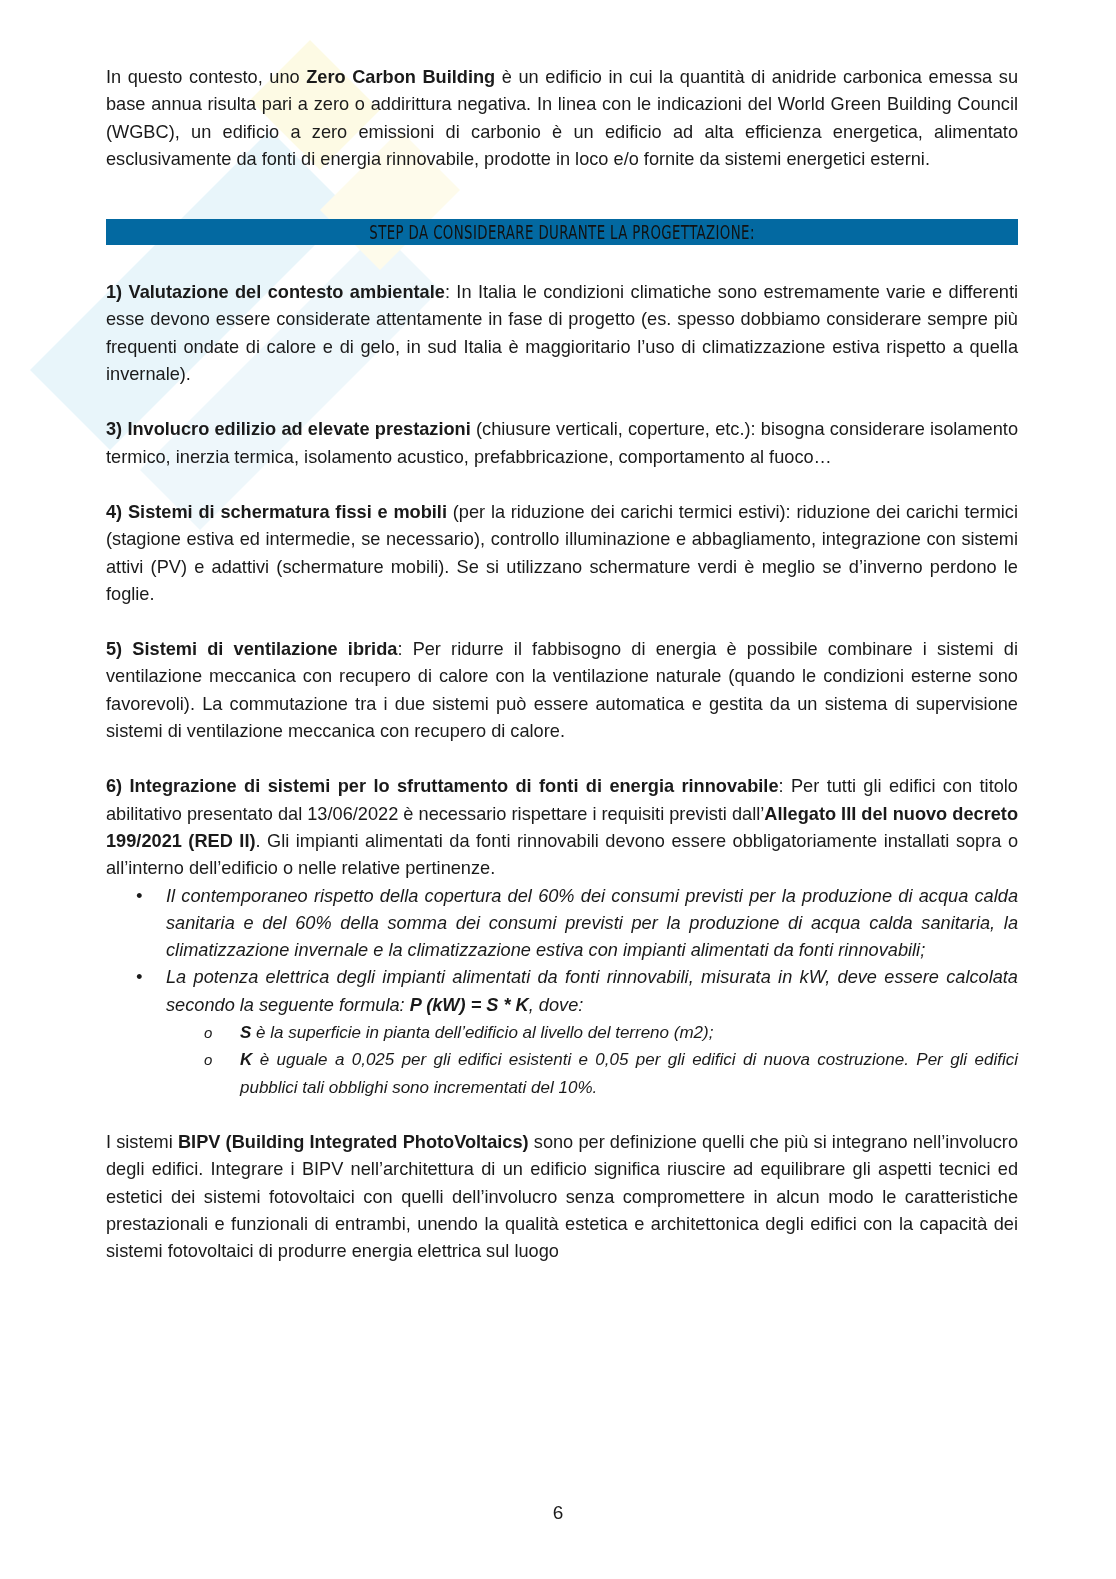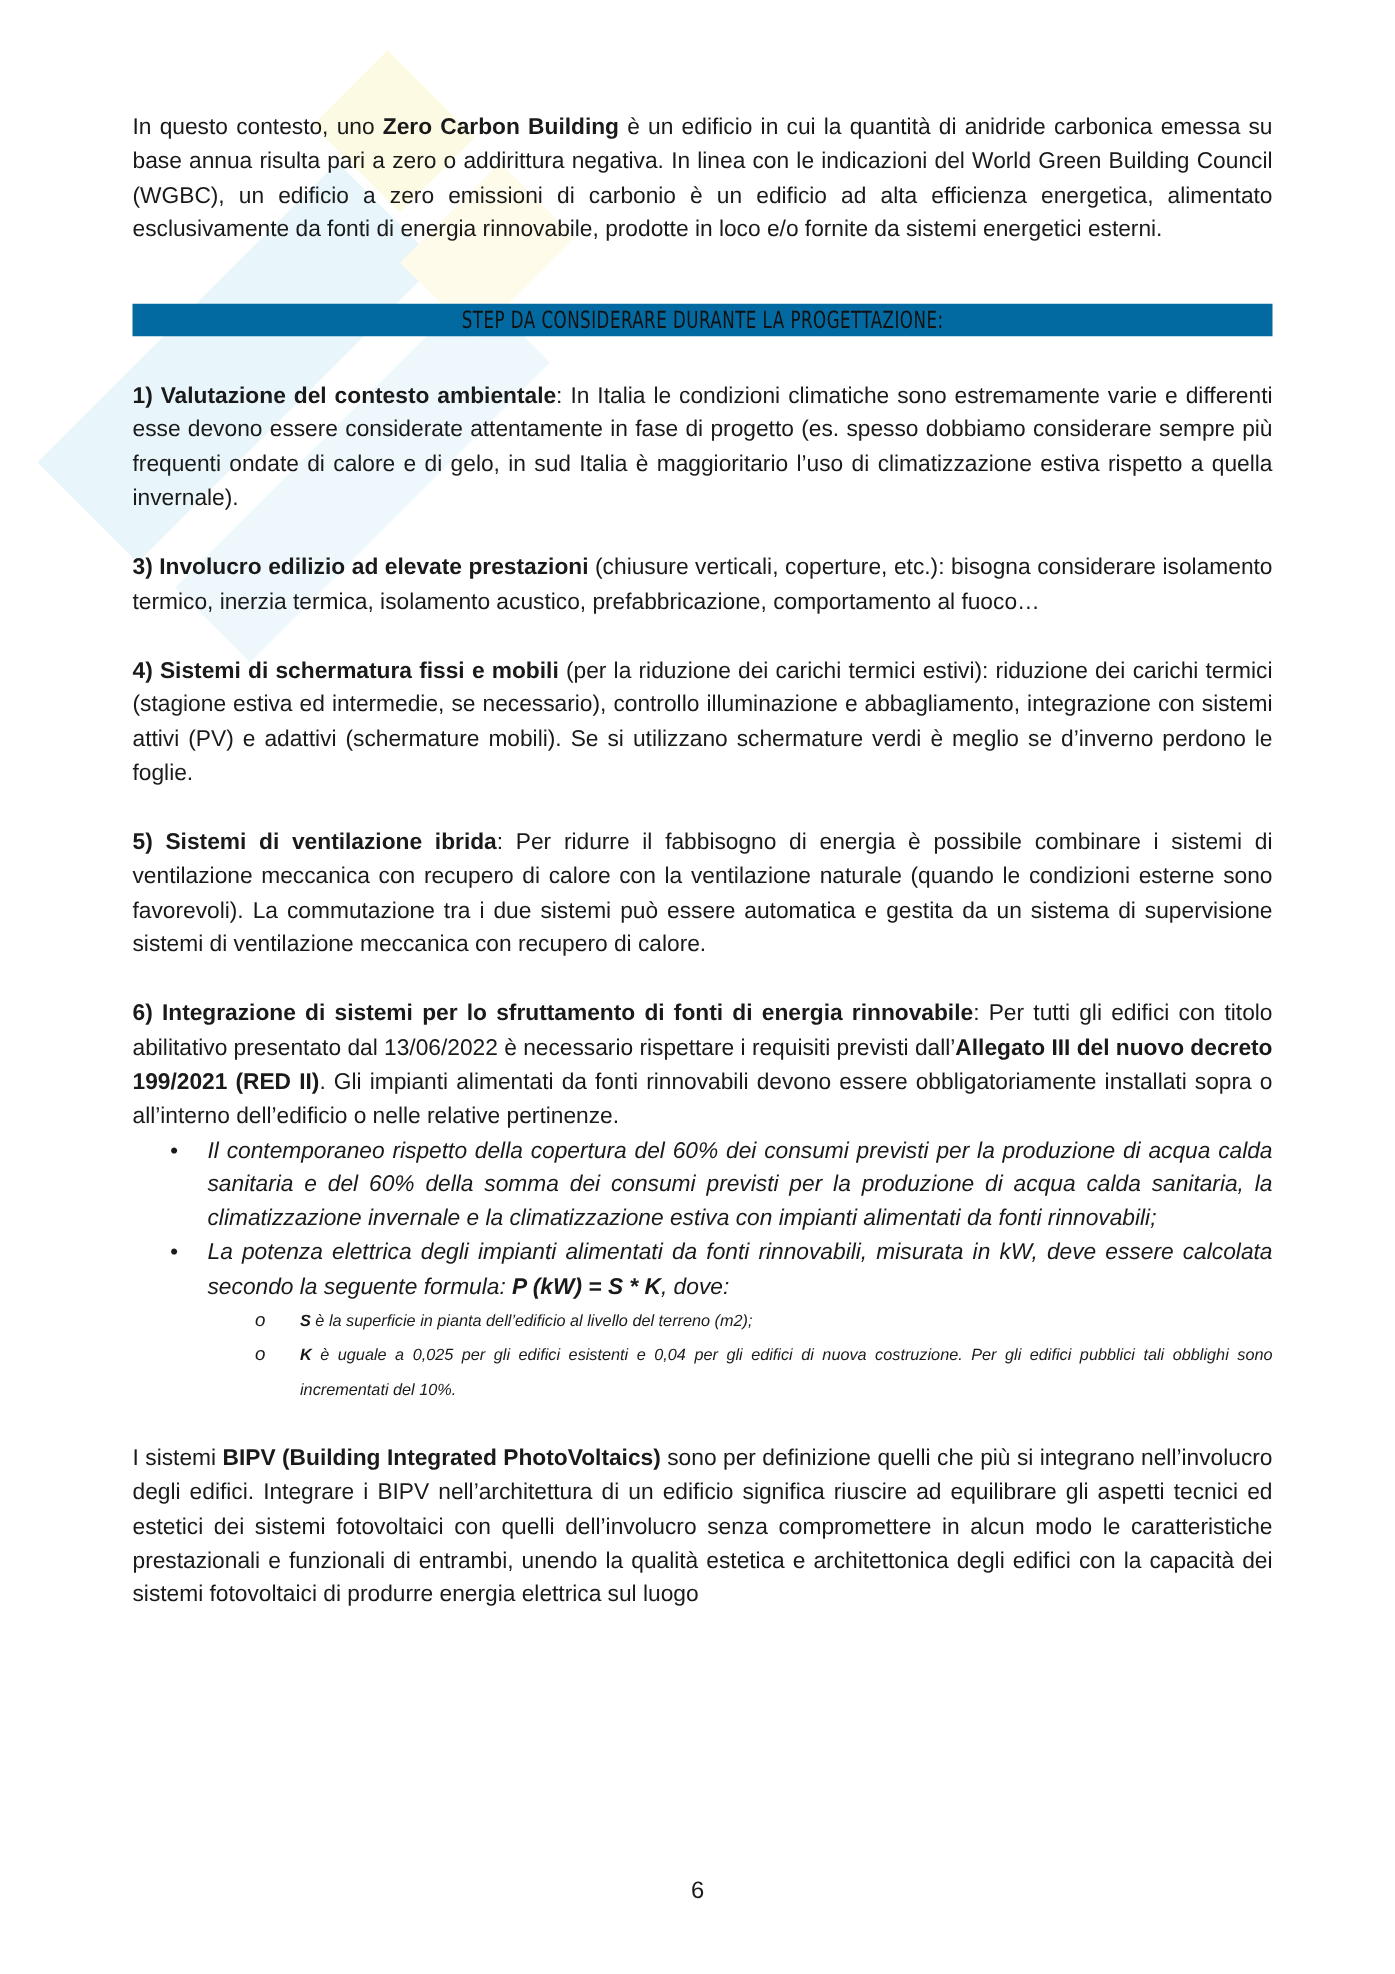--- a/index.html
+++ b/index.html
@@ -1,33 +1,33 @@
 <!DOCTYPE html>
 <html><head>
 <meta charset="utf-8">
 <style>
   html, body { margin: 0; padding: 0; background: #ffffff; }
   body { width: 1116px; height: 1579px; position: relative; overflow: hidden;
          font-family: "Liberation Sans", sans-serif; color: #1a1a1a; }
   .watermark { position: absolute; left: 20px; top: 40px; width: 560px; height: 520px;
                pointer-events: none; opacity: 0.35; }
-  .page { position: absolute; left: 106px; top: 88px; width: 912px; }
+  .page { position: absolute; left: 106px; top: 64px; width: 912px; }
   p { margin: 0; font-size: 18.2px; line-height: 27.3px; text-align: justify; }
   b { font-weight: bold; }
   .heading-bar { margin-top: 46px; height: 26px; background: #0369a1;
                  display: flex; align-items: center; justify-content: center; }
   .heading-bar span { font-family: "DejaVu Sans Condensed", "DejaVu Sans", sans-serif;
                  font-size: 19px; letter-spacing: 0.5px; text-transform: uppercase;
                  font-weight: normal; transform: scaleX(0.78); display: inline-block; color: #111; }
   .sec { margin-top: 28px; }
   ul.bullets { list-style: none; margin: 0; padding: 0; font-style: italic; }
   ul.bullets > li { position: relative; padding-left: 60px; font-size: 18.2px; line-height: 27.3px; text-align: justify; }
   ul.bullets > li::before { content: "•"; position: absolute; left: 30px; top: 0; font-size: 18px; }
   ul.sub { list-style: none; margin: 0; padding: 0; }
-  ul.sub > li { position: relative; padding-left: 72px; margin-left: -60px; padding-left: 134px; font-size: 13px; line-height: 27.3px; text-align: justify; }
+  ul.sub > li { position: relative; padding-left: 72px; margin-left: -60px; padding-left: 134px; font-size: 17px; line-height: 27.3px; text-align: justify; }
   ul.sub > li::before { content: "o"; position: absolute; left: 98px; top: 0; font-size: 15px; }
   .page-number { position: absolute; left: 0; width: 1116px; top: 1502px; text-align: center; font-size: 19px; }
 </style>
 </head>
 <body>
 
 <svg class="watermark" viewBox="0 0 560 520" xmlns="http://www.w3.org/2000/svg">
   <polygon points="10,330 250,90 330,170 90,410" fill="#bfe3f3"></polygon>
   <polygon points="120,430 360,190 420,250 180,490" fill="#cfeaf6"></polygon>
   <polygon points="230,60 290,0 360,70 300,130" fill="#fbf3b5"></polygon>
@@ -52,21 +52,21 @@
   <p class="sec"><b>5) Sistemi di ventilazione ibrida</b><span>: Per ridurre il fabbisogno di energia è possibile combinare i sistemi di ventilazione meccanica con recupero di calore con la ventilazione naturale (quando le condizioni esterne sono favorevoli). La commutazione tra i due sistemi può essere automatica e gestita da un sistema di supervisione sistemi di ventilazione meccanica con recupero di calore.</span></p>
 
   <p class="sec"><b>6) Integrazione di sistemi per lo sfruttamento di fonti di energia rinnovabile</b><span>: Per tutti gli edifici con titolo abilitativo presentato dal 13/06/2022 è necessario rispettare i requisiti previsti dall’</span><b>Allegato III del nuovo decreto 199/2021 (RED II)</b><span>. Gli impianti alimentati da fonti rinnovabili devono essere obbligatoriamente installati sopra o all’interno dell’edificio o nelle relative pertinenze.</span></p>
 
 
   <ul class="bullets">
     <li><span>Il contemporaneo rispetto della copertura del 60% dei consumi previsti per la produzione di acqua calda sanitaria e del 60% della somma dei consumi previsti per la produzione di acqua calda sanitaria, la climatizzazione invernale e la climatizzazione estiva con impianti alimentati da fonti rinnovabili;</span></li>
     <li><span>La potenza elettrica degli impianti alimentati da fonti rinnovabili, misurata in kW, deve essere calcolata secondo la seguente formula: </span><b>P (kW) = S * K</b><span>, dove:</span>
       <ul class="sub">
         <li><b>S</b><span> è la superficie in pianta dell’edificio al livello del terreno (m2);</span></li>
-        <li><b>K</b><span> è uguale a 0,025 per gli edifici esistenti e 0,04 per gli edifici di nuova costruzione. Per gli edifici pubblici tali obblighi sono incrementati del 10%.</span></li>
+        <li><b>K</b><span> è uguale a 0,025 per gli edifici esistenti e 0,05 per gli edifici di nuova costruzione. Per gli edifici pubblici tali obblighi sono incrementati del 10%.</span></li>
       </ul>
     </li>
   </ul>
 
   <p class="sec"><span>I sistemi </span><b>BIPV (Building Integrated PhotoVoltaics)</b><span> sono per definizione quelli che più si integrano nell’involucro degli edifici. Integrare i BIPV nell’architettura di un edificio significa riuscire ad equilibrare gli aspetti tecnici ed estetici dei sistemi fotovoltaici con quelli dell’involucro senza compromettere in alcun modo le caratteristiche prestazionali e funzionali di entrambi, unendo la qualità estetica e architettonica degli edifici con la capacità dei sistemi fotovoltaici di produrre energia elettrica sul luogo</span></p>
 
 </div>
 
 <div class="page-number">6</div>
 

